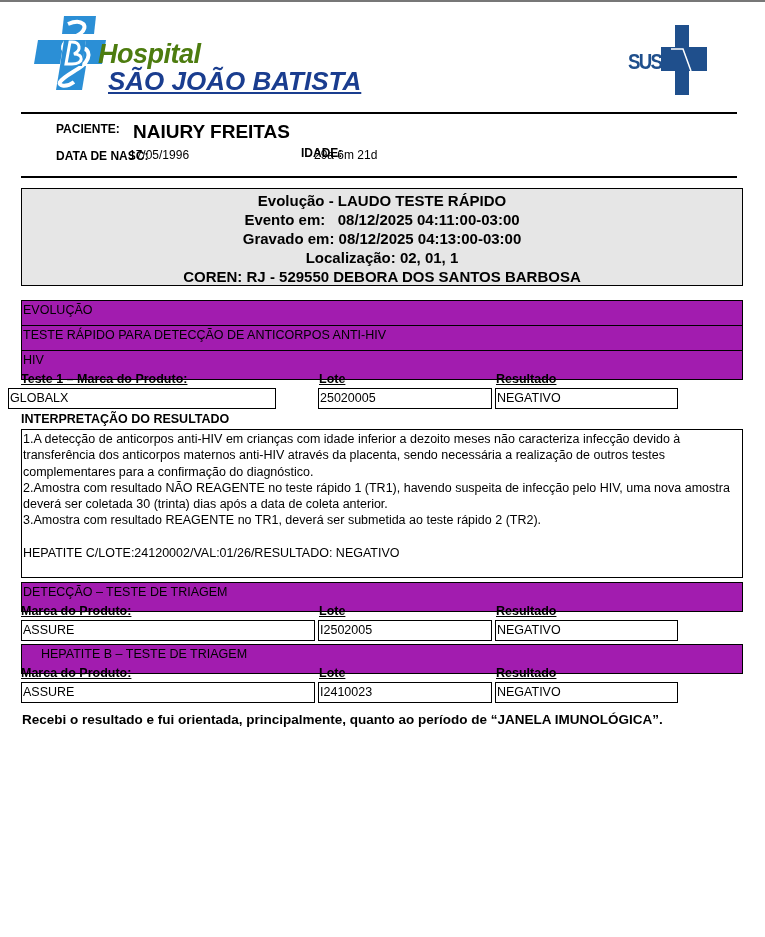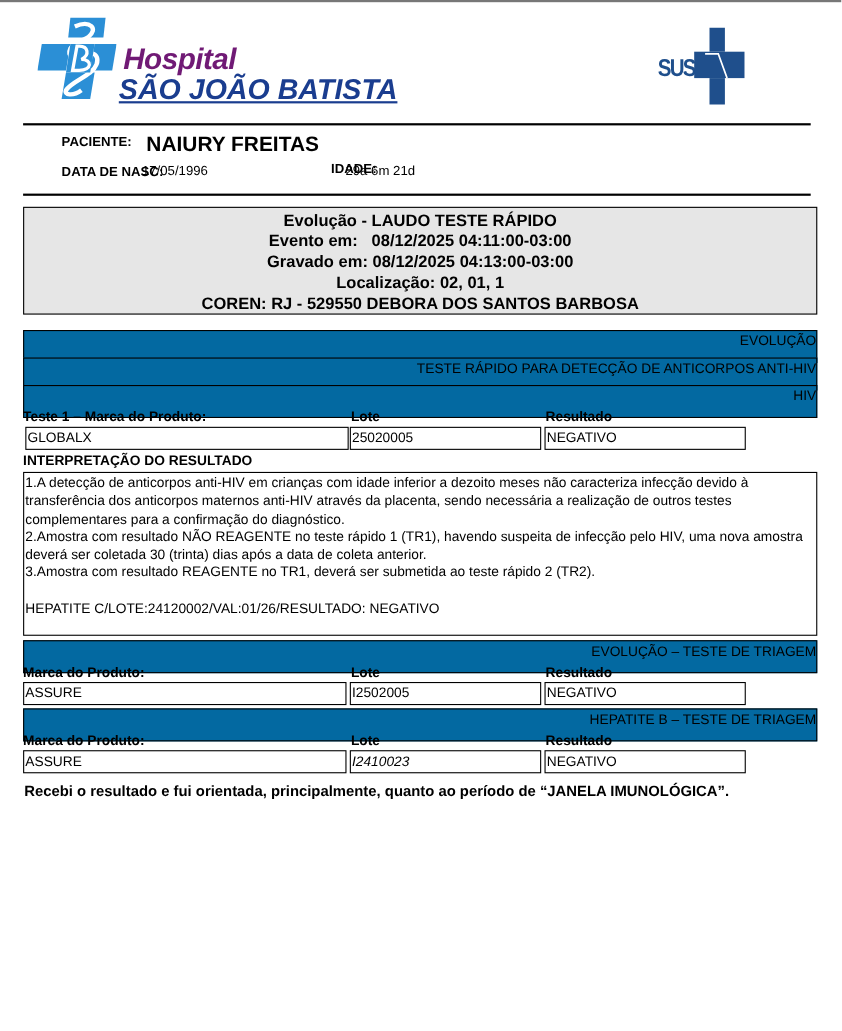--- a/index.html
+++ b/index.html
@@ -3,39 +3,39 @@
 <meta charset="utf-8">
 <style>
   * { box-sizing: border-box; margin: 0; padding: 0; }
   html, body { width: 765px; height: 937px; background: #ffffff; overflow: hidden; }
   body { position: relative; font-family: "Liberation Sans", sans-serif; color: #000; }
   .topline { position: absolute; left: 0; top: 0; width: 765px; height: 2px; background: #777; }
 
   
   .logo-hsjb { position: absolute; left: 34px; top: 16px; width: 330px; height: 80px; }
   .logo-hsjb .mark { position: absolute; left: 0; top: 0; width: 72px; height: 74px; }
-  .logo-hsjb .t1 { position: absolute; left: 78px; top: 24px; font: italic bold 27px "Liberation Sans", sans-serif; color: #701a75; letter-spacing: -0.5px; line-height: 28px; }
+  .logo-hsjb .t1 { position: absolute; left: 64px; top: 24px; font: italic bold 27px "Liberation Sans", sans-serif; color: #4d7c0f; letter-spacing: -0.5px; line-height: 28px; }
   .logo-hsjb .t2 { position: absolute; left: 74px; top: 51px; font: italic bold 26px "Liberation Sans", sans-serif; color: #1a3d8f; letter-spacing: 0px; line-height: 28px; white-space: nowrap; text-decoration: underline; }
 
-  .logo-sus { position: absolute; left: 598px; top: 25px; width: 80px; height: 72px; }
+  .logo-sus { position: absolute; left: 628px; top: 25px; width: 80px; height: 72px; }
   .logo-sus .sus-text { position: absolute; left: 0; top: 24px; font: bold 22px "Liberation Sans", sans-serif; color: #1f4f8c; letter-spacing: -2px; transform: scaleX(0.85); transform-origin: left; }
   .logo-sus svg { position: absolute; left: 33px; top: 0; }
 
   .hr { position: absolute; left: 21px; width: 716px; height: 2px; background: #000; }
 
   .lbl { position: absolute; font: bold 12px "Liberation Sans", sans-serif; white-space: nowrap; padding-left: 33px; }
   .val { position: absolute; font: 12px "Liberation Sans", sans-serif; white-space: nowrap; }
 
   
   .header-box { position: absolute; left: 21px; top: 188px; width: 722px; height: 98px; background: #e6e6e6; border: 1px solid #000; text-align: center; padding-top: 2px; }
   .header-box div { font: bold 15px "Liberation Sans", sans-serif; line-height: 19px; white-space: pre; }
 
-  .bar { position: absolute; left: 21px; width: 722px; height: 30px; background: #0369a1; border: 1px solid #000; font: 12.5px "Liberation Sans", sans-serif; line-height: 18px; padding-left: 1px; white-space: nowrap; text-align: right; }
+  .bar { position: absolute; left: 21px; width: 722px; height: 30px; background: #a21caf; border: 1px solid #000; font: 12.5px "Liberation Sans", sans-serif; line-height: 18px; padding-left: 1px; white-space: nowrap; }
 
-  .field-lbl { position: absolute; font: bold 12.5px "Liberation Sans", sans-serif; white-space: nowrap; }
+  .field-lbl { position: absolute; font: bold 12.5px "Liberation Sans", sans-serif; white-space: nowrap; text-decoration: underline; }
   .field-box { position: absolute; height: 21px; border: 1px solid #000; background: #fff; font: 12.5px "Liberation Sans", sans-serif; line-height: 19px; padding-left: 1px; white-space: nowrap; }
 
   .interp-title { position: absolute; left: 21px; top: 412px; font: bold 12.5px "Liberation Sans", sans-serif; }
   .interp-box { position: absolute; left: 21px; top: 429px; width: 722px; height: 149px; border: 1px solid #000; background: #fff; padding: 1px 2px 0 1px; font: 12.5px "Liberation Sans", sans-serif; line-height: 16.3px; }
   .interp-box p { margin: 0; }
   .interp-box .gap { height: 16.3px; }
 
   .footer-note { position: absolute; left: 22px; top: 712px; font: bold 13.5px "Liberation Sans", sans-serif; white-space: nowrap; }
 </style>
 </head>
@@ -86,42 +86,42 @@
   <div>COREN: RJ - 529550 DEBORA DOS SANTOS BARBOSA</div>
 </div>
 
 <div class="bar" style="top:300px;">EVOLUÇÃO</div>
 <div class="bar" style="top:325px;">TESTE RÁPIDO PARA DETECÇÃO DE ANTICORPOS ANTI-HIV</div>
 <div class="bar" style="top:350px;">HIV</div>
 
 <span class="field-lbl" style="left:21px; top:372px;">Teste 1 – Marca do Produto:</span>
 <span class="field-lbl" style="left:319px; top:372px;">Lote</span>
 <span class="field-lbl" style="left:496px; top:372px;">Resultado</span>
-<div class="field-box" style="left:23px; top:388px; width:294px;">GLOBALX</div>
+<div class="field-box" style="left:8px; top:388px; width:268px;">GLOBALX</div>
 <div class="field-box" style="left:318px; top:388px; width:174px;">25020005</div>
 <div class="field-box" style="left:495px; top:388px; width:183px;">NEGATIVO</div>
 
 <div class="interp-title">INTERPRETAÇÃO DO RESULTADO</div>
 <div class="interp-box">
   <p>1.A detecção de anticorpos anti-HIV em crianças com idade inferior a dezoito meses não caracteriza infecção devido à transferência dos anticorpos maternos anti-HIV através da placenta, sendo necessária a realização de outros testes complementares para a confirmação do diagnóstico.</p>
   <p>2.Amostra com resultado NÃO REAGENTE no teste rápido 1 (TR1), havendo suspeita de infecção pelo HIV, uma nova amostra deverá ser coletada 30 (trinta) dias após a data de coleta anterior.</p>
   <p>3.Amostra com resultado REAGENTE no TR1, deverá ser submetida ao teste rápido 2 (TR2).</p>
   <div class="gap"></div>
   <p>HEPATITE C/LOTE:24120002/VAL:01/26/RESULTADO: NEGATIVO</p>
 </div>
 
-<div class="bar" style="top:582px;">EVOLUÇÃO – TESTE DE TRIAGEM</div>
+<div class="bar" style="top:582px;">DETECÇÃO – TESTE DE TRIAGEM</div>
 <span class="field-lbl" style="left:21px; top:604px;">Marca do Produto:</span>
 <span class="field-lbl" style="left:319px; top:604px;">Lote</span>
 <span class="field-lbl" style="left:496px; top:604px;">Resultado</span>
 <div class="field-box" style="left:21px; top:620px; width:294px;">ASSURE</div>
 <div class="field-box" style="left:318px; top:620px; width:174px;">I2502005</div>
 <div class="field-box" style="left:495px; top:620px; width:183px;">NEGATIVO</div>
 
 <div class="bar" style="top:644px;padding-left:19px;">HEPATITE B – TESTE DE TRIAGEM</div>
 <span class="field-lbl" style="left:21px; top:666px;">Marca do Produto:</span>
 <span class="field-lbl" style="left:319px; top:666px;">Lote</span>
 <span class="field-lbl" style="left:496px; top:666px;">Resultado</span>
 <div class="field-box" style="left:21px; top:682px; width:294px;">ASSURE</div>
-<div class="field-box" style="left:318px; top:682px; width:174px;font-style:italic;">I2410023</div>
+<div class="field-box" style="left:318px; top:682px; width:174px;">I2410023</div>
 <div class="field-box" style="left:495px; top:682px; width:183px;">NEGATIVO</div>
 
 <div class="footer-note">Recebi o resultado e fui orientada, principalmente, quanto ao período de “JANELA IMUNOLÓGICA”.</div>
 
 </body></html>

